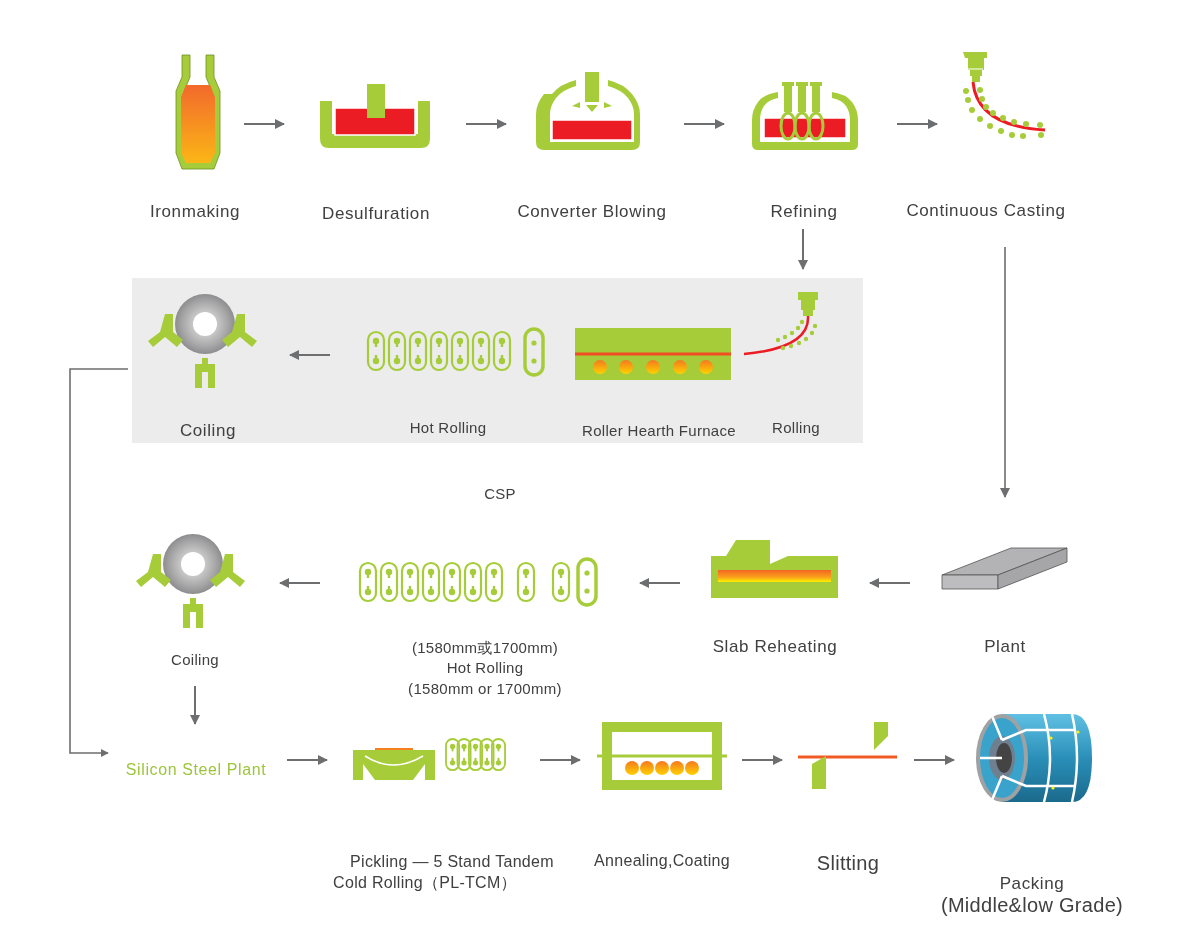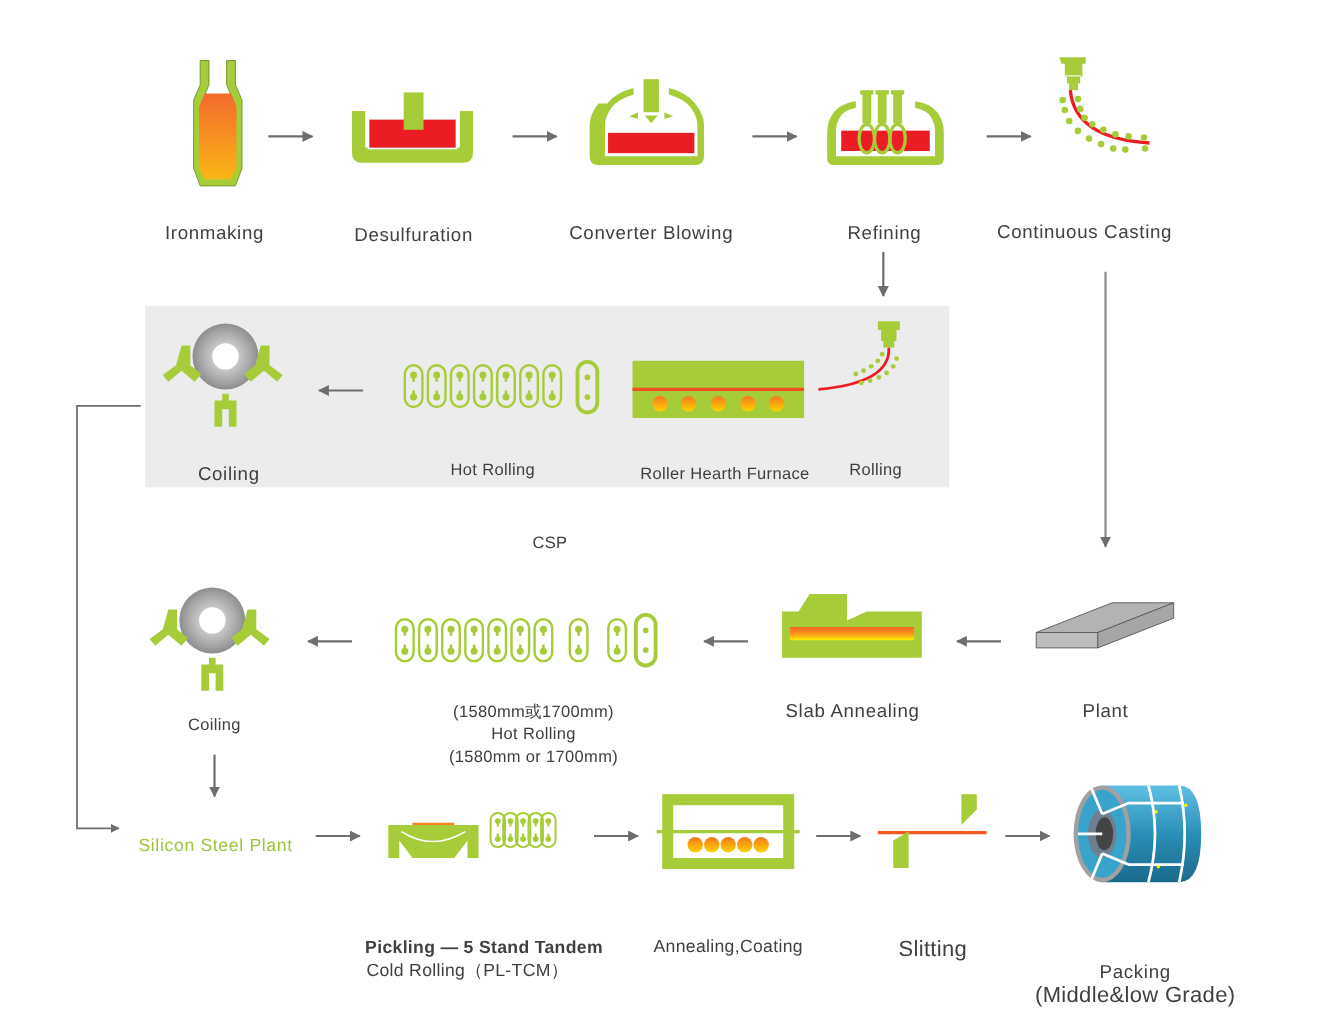--- a/index.html
+++ b/index.html
@@ -255,21 +255,21 @@
   <svg style="left:941px;top:547px" width="128" height="44" viewBox="0 0 128 44">
     <path d="M1,28 L70,1 L126,1 L57,28z" fill="#b3b3b5" stroke="#555" stroke-width="0.8"></path>
     <path d="M1,28 h56 v14 h-56z" fill="#bdbdbf" stroke="#555" stroke-width="0.8"></path>
     <path d="M57,28 L126,1 v14 L57,42z" fill="#a6a6a8" stroke="#555" stroke-width="0.8"></path>
   </svg>
 
   <div class="label sm" style="left:145px;top:651px;width:100px;">Coiling</div>
   <div class="label sm ml" style="left:370px;top:638px;width:230px;">(1580mm或1700mm)</div>
   <div class="label sm ml" style="left:370px;top:658px;width:230px;">Hot Rolling</div>
   <div class="label sm ml" style="left:370px;top:679px;width:230px;">(1580mm or 1700mm)</div>
-  <div class="label" style="left:690px;top:637px;width:170px;">Slab Annealing</div>
+  <div class="label" style="left:690px;top:637px;width:170px;">Slab Reheating</div>
   <div class="label" style="left:965px;top:637px;width:80px;">Plant</div>
 
   <svg style="left:191px;top:686px" width="8" height="42">
       <line x1="4" y1="0" x2="4" y2="38" stroke="#6d6e70" stroke-width="2" marker-end="url(#ah)"></line>
     </svg>
 </div>
 
 <div>
   <div class="label green" style="left:110px;top:761px;width:172px;font-size:16px;">Silicon Steel Plant</div>
   <svg style="left:287px;top:757px" width="42" height="6">
@@ -326,19 +326,19 @@
       <path d="M76,4 q12,44 0,88"></path>
         <path d="M104,4 q10,44 0,88"></path>
       <path d="M34,30 l24,-10 h50 M34,66 l24,10 h50"></path>
       <path d="M12,48 h22 M34,30 l-10,-24 M34,66 l-10,24"></path>
     </g>
     <circle cx="83" cy="28" r="1.6" fill="#fff200"></circle>
       <circle cx="110" cy="22" r="1.6" fill="#fff200"></circle>
       <circle cx="85" cy="78" r="1.6" fill="#fff200"></circle>
   </svg>
 
-  <div class="label sm ml" style="left:310px;top:852px;width:260px;font-size:16px;font-weight:bold;">Pickling — 5 Stand Tandem</div>
+  <div class="label sm ml" style="left:322px;top:852px;width:260px;font-size:16px;">Pickling — 5 Stand Tandem</div>
   <div class="label sm ml" style="left:300px;top:873px;width:250px;font-size:16px;">Cold Rolling（PL-TCM）</div>
   <div class="label sm" style="left:582px;top:852px;width:160px;font-size:16px;">Annealing,Coating</div>
   <div class="label sm" style="left:808px;top:852px;width:80px;font-size:20px;">Slitting</div>
   <div class="label ml" style="left:972px;top:874px;width:120px;">Packing</div>
   <div class="label sm ml" style="left:932px;top:895px;width:200px;font-size:20px;">(Middle&amp;low Grade)</div>
 </div>
 
 </body></html>

